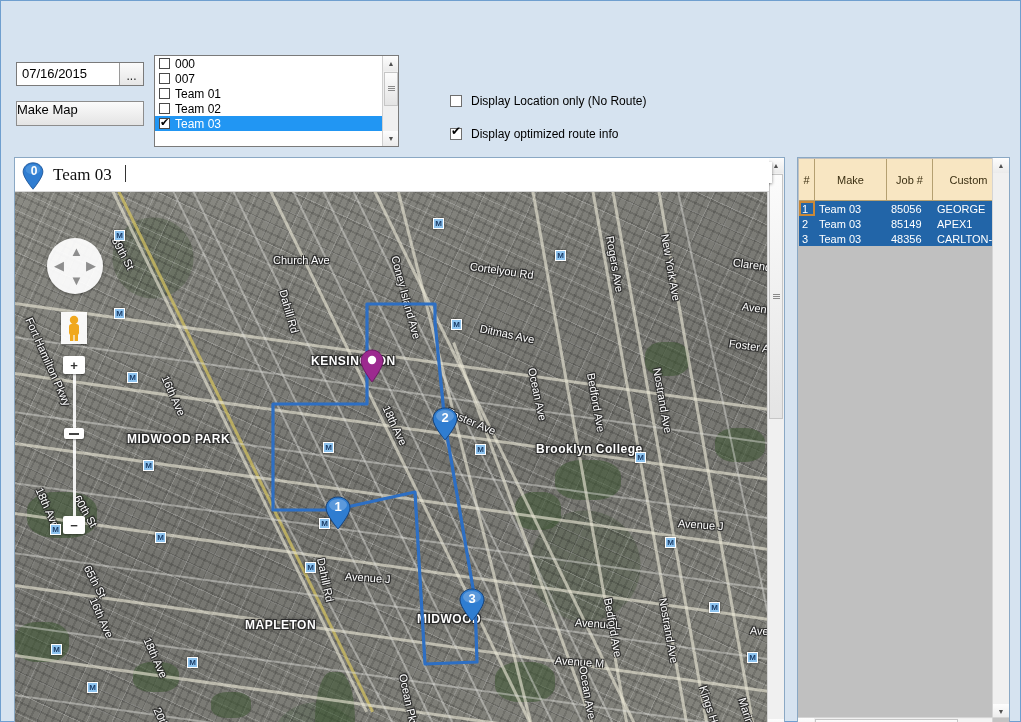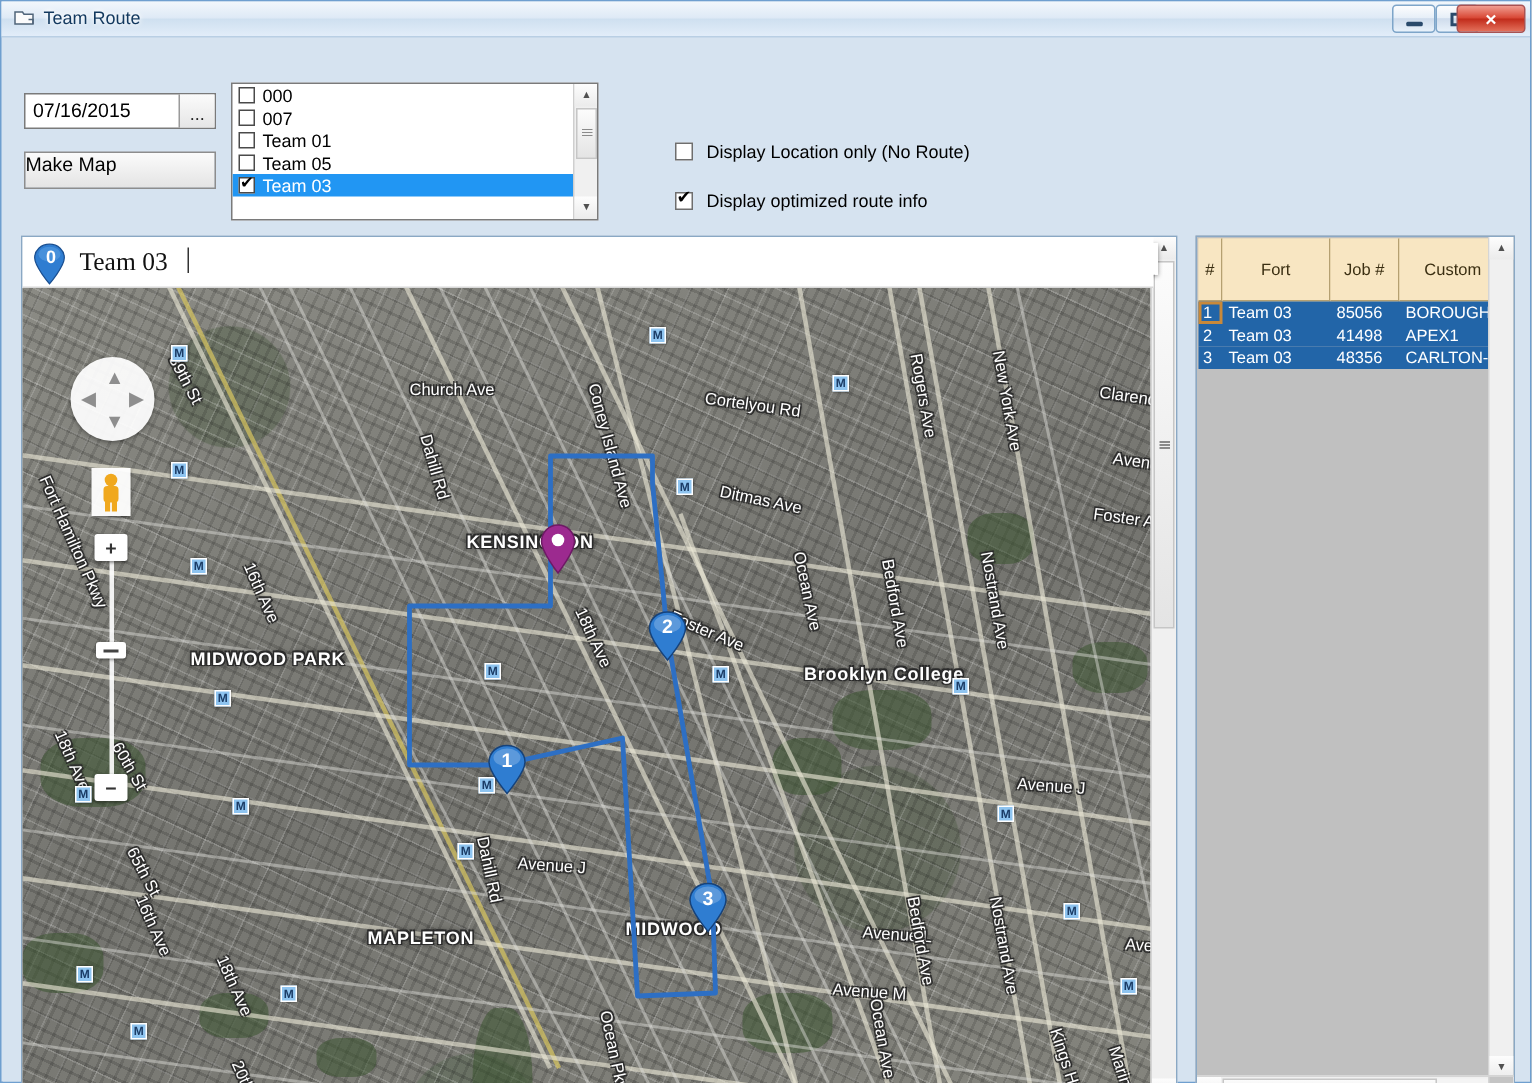--- a/index.html
+++ b/index.html
@@ -339,37 +339,20 @@
       <div class="bgicon" style="left: 446px; background: rgb(58, 160, 90);"></div>
       <div class="bgicon" style="left: 472px; background: rgb(58, 138, 192);"></div>
       <div class="bgicon" style="left: 500px; background: rgb(106, 154, 208);"></div>
       <div class="bgicon" style="left: 528px; background: rgb(176, 160, 64);"></div>
       <div class="bgicon" style="left: 600px; background: rgb(46, 140, 62);"></div>
     </div>
 </div>
 
 <div id="window">
 
-  <div id="titlebar">
-    <svg id="title-icon" viewBox="0 0 14 12">
-      <path d="M1 2 L6 2 L7 3.5 L13 3.5 L13 10 L1 10 Z" fill="#fbfbfb" stroke="#50657a" stroke-width="1"></path>
-      <path d="M10 7 L13 7 L13 10" fill="none" stroke="#50657a" stroke-width="1"></path>
-    </svg>
-    <span id="title-text">Team Route</span>
-
-    <div class="wbtn" id="btn-min">
-      <span class="g"></span>
-    </div>
-    <div class="wbtn" id="btn-max">
-      <span class="g"></span>
-    </div>
-    <div class="wbtn" id="btn-close">
-      <span class="g">×</span>
-    </div>
-  </div>
 
   <div id="form-body">
 
     <div id="date-box">
       <div id="date-value">07/16/2015</div>
       <div id="date-picker-button">...</div>
     </div>
 
     <div id="make-map-button">Make Map</div>
 
@@ -382,21 +365,21 @@
           <div class="team-item">
             <span class="chk"></span>
             <span class="team-label">007</span>
           </div>
           <div class="team-item">
             <span class="chk"></span>
             <span class="team-label">Team 01</span>
           </div>
           <div class="team-item">
             <span class="chk"></span>
-            <span class="team-label">Team 05</span>
+            <span class="team-label">Team 02</span>
           </div>
           <div class="team-item selected">
             <span class="chk on"></span>
             <span class="team-label">Team 03</span>
           </div>
         </div>
       <div id="team-list-scrollbar">
         <div class="sb-arrow" style="top:0">▲</div>
         <div class="sb-thumb" style="top:16px;height:34px;">
           <div class="sb-grip"></div>
@@ -593,35 +576,35 @@
           <div class="sb-grip"></div>
         </div>
         <div class="sb-arrow" style="bottom:0">▼</div>
       </div>
     </div>
 
     <div id="grid-panel">
       <div id="grid-body-fill"></div>
       <div id="grid-header-row">
           <div class="gh c0">#</div>
-          <div class="gh c1">Fort</div>
+          <div class="gh c1">Make</div>
           <div class="gh c2">Job #</div>
           <div class="gh c3">Custom</div>
         </div>
       <div id="grid-rows">
           <div class="grow" style="top: 43px;">
             <div class="gc c0 focus">1</div>
             <div class="gc c1">Team 03</div>
             <div class="gc c2">85056</div>
-            <div class="gc c3">BOROUGH</div>
+            <div class="gc c3">GEORGE</div>
           </div>
           <div class="grow" style="top: 58px;">
             <div class="gc c0">2</div>
             <div class="gc c1">Team 03</div>
-            <div class="gc c2">41498</div>
+            <div class="gc c2">85149</div>
             <div class="gc c3">APEX1</div>
           </div>
           <div class="grow" style="top: 73px;">
             <div class="gc c0">3</div>
             <div class="gc c1">Team 03</div>
             <div class="gc c2">48356</div>
             <div class="gc c3">CARLTON-</div>
           </div>
         </div>
 

